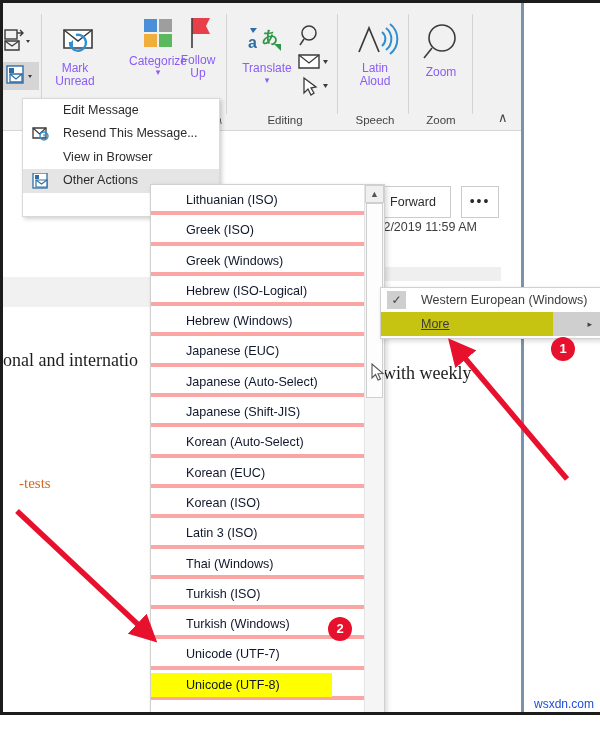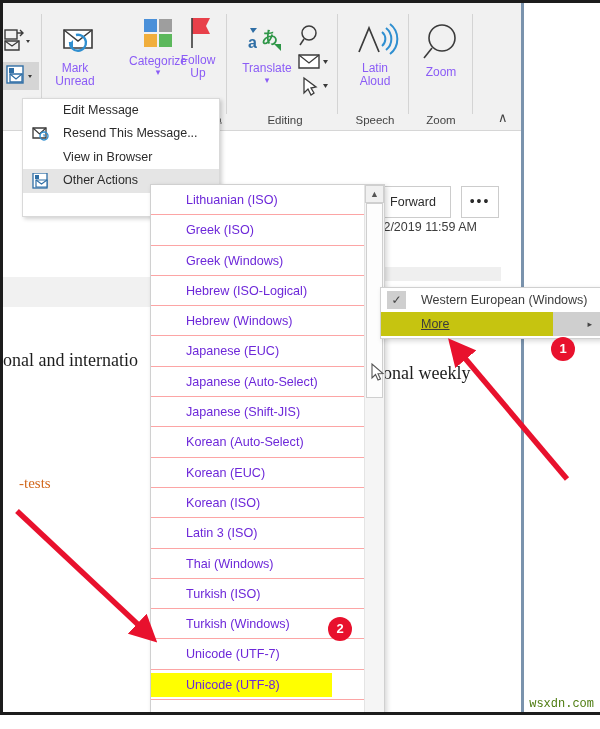--- a/index.html
+++ b/index.html
@@ -99,23 +99,23 @@
 
   
   .enclist {
     position:absolute; left:150px; top:184px; width:233px; height:545px;
     background:#ffffff; border:1px solid #d0d0d0;
     box-shadow: 2px 2px 5px rgba(0,0,0,0.16);
     overflow:hidden;
   }
   .encrow {
     position:relative; height:30.3px; line-height:30.3px;
-    font-size:12.6px; color:#6d28d9;
+    font-size:12.6px; color:#0f172a;
     padding-left:35px; white-space:nowrap;
-    border-bottom:1px solid #fca5a5;
+    border-bottom:4px solid #fca5a5;
     box-sizing:border-box;
   }
   .encrow.hlwrap { padding-left:0; }
   .encrow.hlwrap .hlbox {
     display:inline-block; width:181px; height:24px; line-height:24px;
     background:#ffff00; padding-left:35px; box-sizing:border-box;
     margin-top:3px;
   }
 
   
@@ -204,21 +204,21 @@
   .badge {
     position:absolute; width:24px; height:24px; border-radius:50%;
     background:#e8112d; color:#ffffff; font-size:13px; font-weight:bold;
     text-align:center; line-height:24px;
     font-family:"Liberation Sans", sans-serif;
   }
 
   
   .watermark {
     position:absolute; right:6px; top:697px;
-    font-size:12px; color:#4d7c0f; font-family:Liberation Mono, monospace;
+    font-size:12px; color:#1d4ed8; font-family:Liberation Sans, sans-serif;
   }
 
   
   .cursor { position:absolute; }
 </style>
 </head>
 <body>
 
 <div id="app">
 
@@ -349,21 +349,21 @@
   <div class="rib-group-label" style="left:413px;top:114px;width:56px;">Zoom</div>
   <div class="collapse-chevron" style="left:498px;top:110px;">∧</div>
 
   <div class="fwd-btn">Forward</div>
   <div class="dots-btn">•••</div>
   <div class="msg-date">2/2/2019 11:59 AM</div>
   <div class="grey-band"></div>
   <div class="grey-band2"></div>
 
   <div class="body-text" style="left:3px;top:350px;">onal and internatio</div>
-  <div class="body-text" style="left:383px;top:363px;">onal weekly</div>
+  <div class="body-text" style="left:383px;top:363px;">with weekly</div>
   <div class="body-link" style="left:3px;top:475px;padding-left:16px;">-tests</div>
 
   <div class="ctxmenu">
 
     <div class="ctxitem">
       <span>Edit Message</span>
     </div>
 
 
     <div class="ctxitem">

